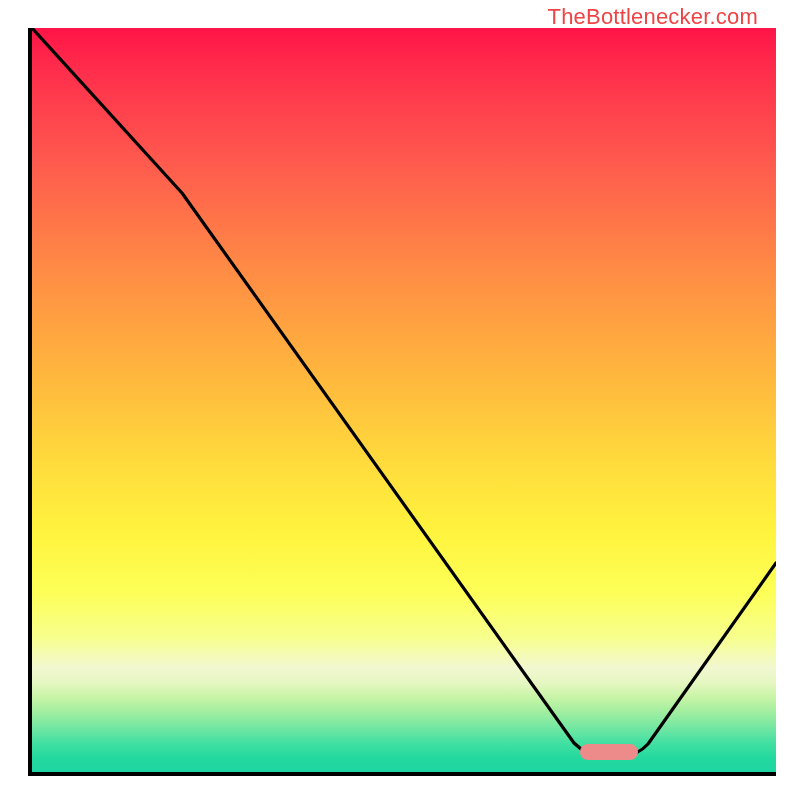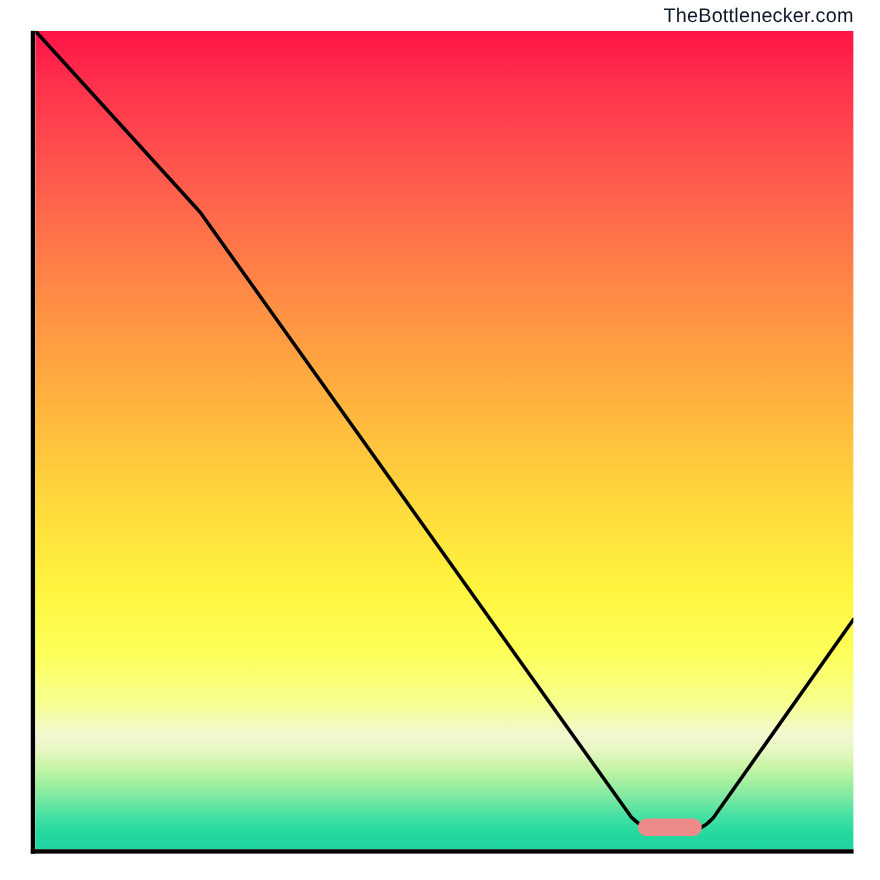--- a/index.html
+++ b/index.html
@@ -54,23 +54,23 @@
   .marker {
     position: absolute;
     width: 58px;
     height: 16px;
     background: #ec8b8a;
     border-radius: 8px;
   }
   .watermark {
     position: absolute;
     top: 4px;
-    right: 24px;
-    font-size: 18px;
-    color: #0f172a;
+    right: 42px;
+    font-size: 22px;
+    color: #ef4444;
     font-weight: 500;
     letter-spacing: 0.2px;
   }
 </style>
 </head>
 <body>
 
 <div class="plot-area">
   <div class="gradient-bg"></div>
 

